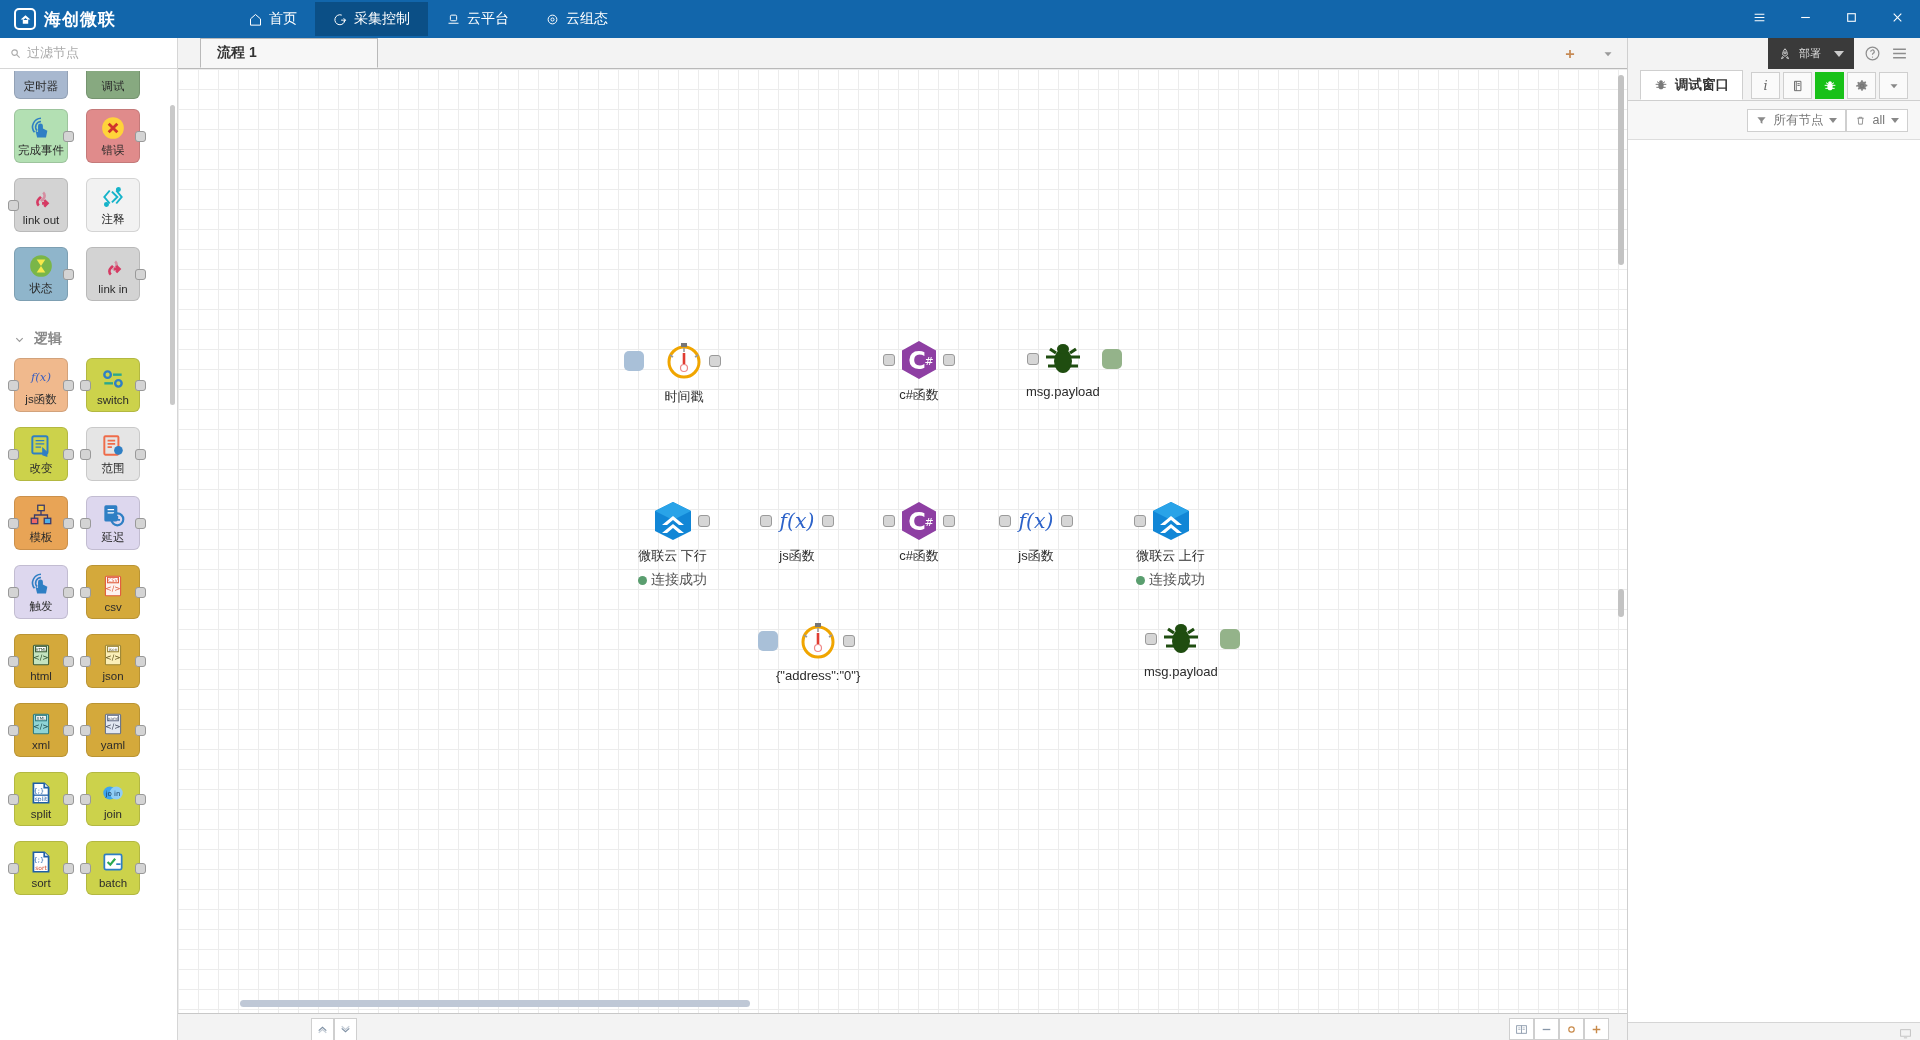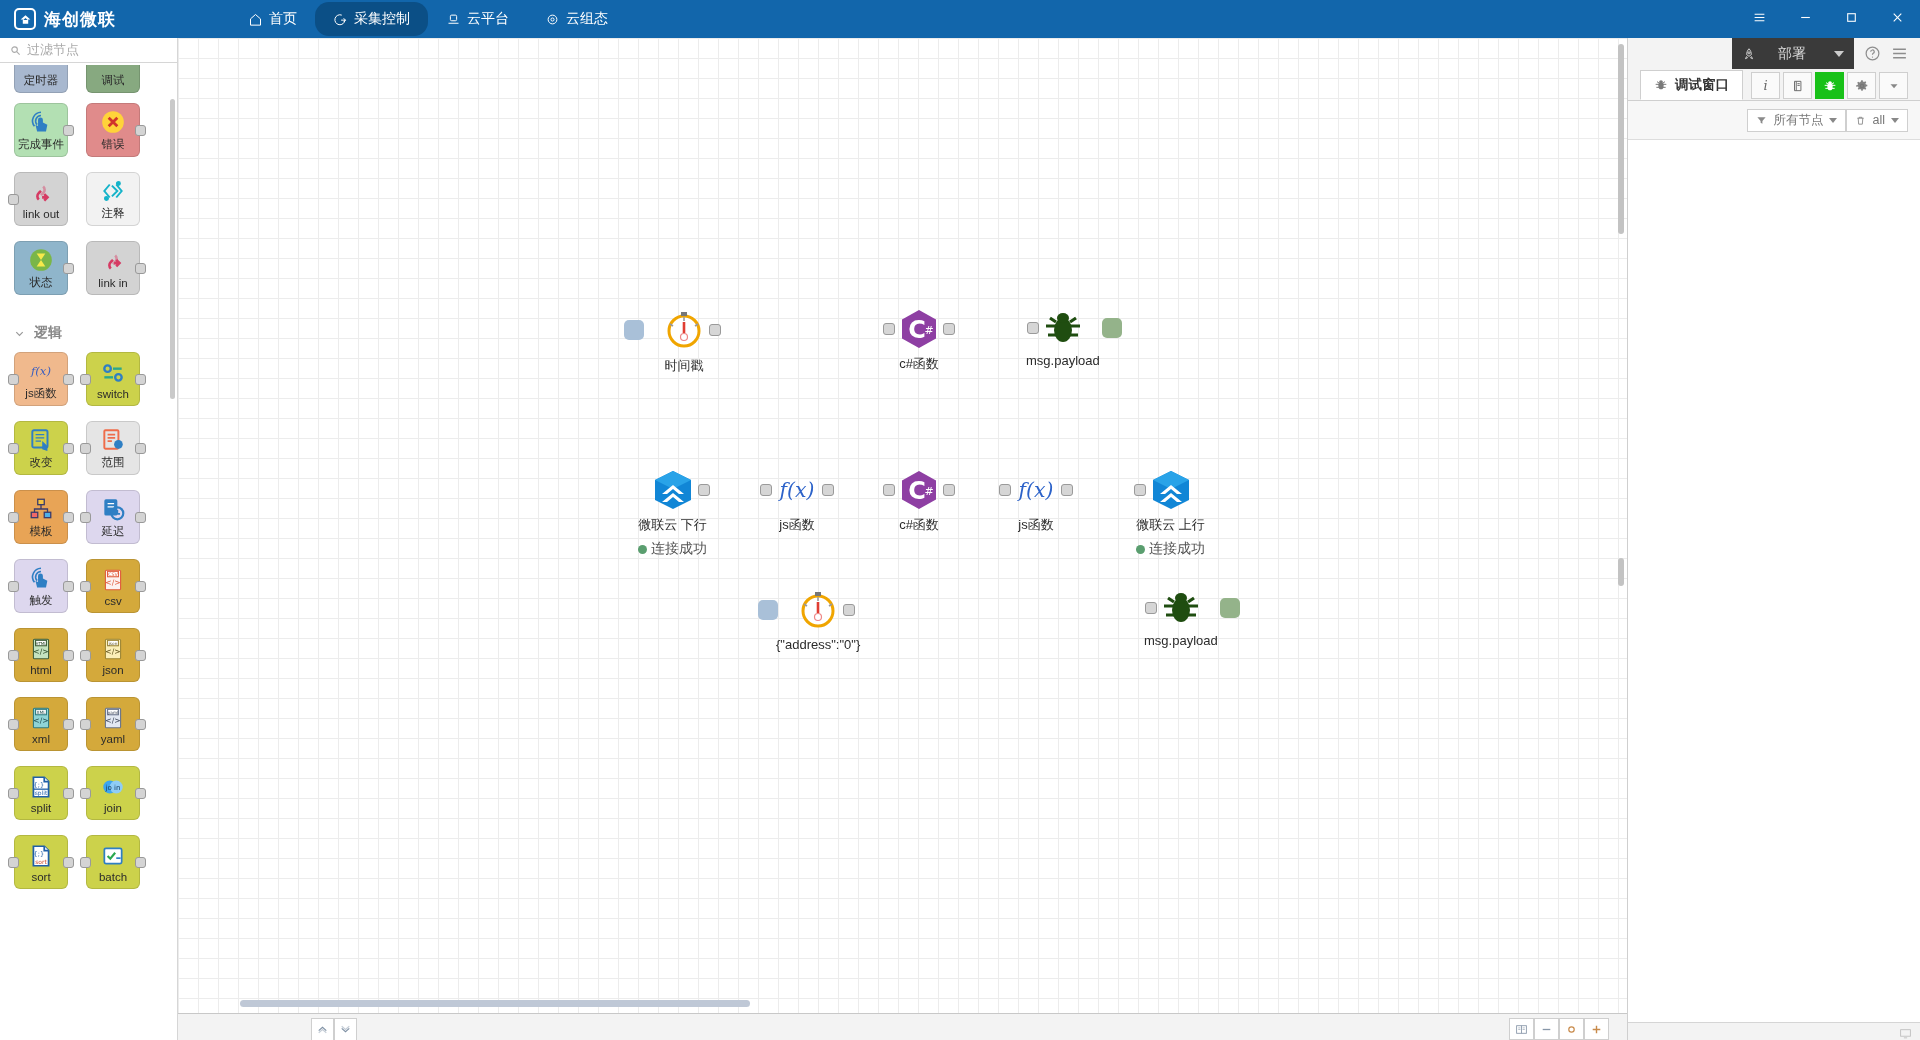--- a/index.html
+++ b/index.html
@@ -10,34 +10,34 @@
   .titlebar { height:38px; background:#1266ab; display:flex; align-items:center;
     color:#fff; position:relative; }
   .brand { display:flex; align-items:center; gap:8px; padding-left:14px; min-width:230px; }
   .brand-logo { width:22px; height:22px; border:2px solid #fff; border-radius:5px;
     display:flex; align-items:center; justify-content:center; }
   .brand-logo svg { width:13px; height:13px; }
   .brand-name { font-size:17px; font-weight:bold; letter-spacing:1px; }
   .navmenu { display:flex; align-items:center; height:34px; }
   .navitem { display:flex; align-items:center; gap:6px; height:34px; padding:0 18px;
     font-size:14px; cursor:default; }
-  .navitem.active { background:#0b4f86;border-radius:14px; }
+  .navitem.active { background:#0b4f86; }
   .navitem svg { width:15px; height:15px; }
   .winctl { position:absolute; right:0; top:0; height:34px; display:flex; align-items:center; }
   .wbtn { width:46px; height:34px; display:flex; align-items:center; justify-content:center;
     font-size:15px; color:#fff; }
   .wbtn svg { width:13px; height:13px; }
 
   
   .workspace { display:flex; height:1006px; }
 
   
   .palette { width:178px; border-right:1px solid #d6d6d6; display:flex; flex-direction:column;
     background:#fff; }
-  .palette-search { height:25px; display:flex; align-items:center; gap:6px; padding:0 10px;
+  .palette-search { height:31px; display:flex; align-items:center; gap:6px; padding:0 10px;
     border-bottom:1px solid #d6d6d6; color:#aaa; font-size:13px; }
   .palette-search svg { width:11px; height:11px; }
   .palette-body { flex:1; overflow:hidden; position:relative; padding-top:2px; }
   .pal-cat { display:flex; align-items:center; gap:9px; padding:14px 0 10px 14px;
     color:#888; font-size:14px; font-weight:bold; }
   .pal-cat svg { width:11px; height:11px; }
   .pal-row { display:flex; gap:18px; padding:0 0 0 14px; margin-bottom:15px; }
   .pal-node { width:54px; height:54px; border-radius:6px; position:relative;
     display:flex; flex-direction:column; align-items:center; justify-content:center;
     border:1px solid rgba(0,0,0,.12); }
@@ -100,21 +100,21 @@
   .sb-btn svg { width:13px; height:13px; }
   .sb-right { position:absolute; right:18px; display:flex; gap:0; }
   .sb-right .sb-btn { width:25px; height:22px; }
 
   
   .rside { width:293px; border-left:1px solid #cfcfcf; background:#f7f7f7;
     display:flex; flex-direction:column; }
   .rtop { height:31px; display:flex; align-items:center; justify-content:flex-end;
     gap:10px; padding-right:12px; background:#f3f3f3; }
   .deploy { height:24px; background:#3a3a3a; color:#ddd; display:flex; align-items:center;
-    gap:22px; padding:16px 10px; font-size:14px; }
+    gap:7px; padding:16px 10px; font-size:11px; }
   .deploy svg { width:14px; height:14px; }
   .deploy .car { border-left:5px solid transparent; border-right:5px solid transparent;
     border-top:6px solid #ccc; margin-left:6px; }
   .rtop .ic { color:#8d8d8d; display:flex; align-items:center; }
   .rtop .ic svg { width:17px; height:17px; }
   .rtabs { height:32px; display:flex; align-items:flex-end; padding-left:12px;
     border-bottom:1px solid #cfcfcf; background:#f3f3f3; }
   .rtab { height:30px; background:#fff; border:1px solid #cfcfcf; border-bottom-color:#fff;
     display:flex; align-items:center; gap:7px; padding:0 13px; font-size:13.5px;
     font-weight:bold; color:#333; }
@@ -528,20 +528,37 @@
               <path d="M15 14h4" stroke="#2f7fc4"></path>
               </svg>
           </div>
           <div class="lbl">batch</div>
         </div>
       </div>
     </div>
   </div>
 
   <div class="center">
+    <div class="tabbar">
+      <div class="tab">
+        <span>流程 1</span>
+      </div>
+      <div class="tabtools">
+        <span class="ic">
+          <svg viewBox="0 0 24 24" stroke="#c68a55" stroke-width="3">
+              <path d="M12 5v14M5 12h14"></path>
+            </svg>
+        </span>
+        <span class="ic">
+          <svg viewBox="0 0 24 24" fill="#9a9a9a">
+              <path d="M6 9 L12 16 L18 9 Z"></path>
+            </svg>
+        </span>
+      </div>
+    </div>
 
     <div class="canvaswrap">
       <div class="grid"></div>
 
       <svg class="wires">
         <g fill="none" stroke="#999" stroke-width="2.6">
           <path d="M525 292 H705"></path>
           <path d="M762 292 H852"></path>
           <path d="M519 453 H600"></path>
           <path d="M639 453 H722"></path>

